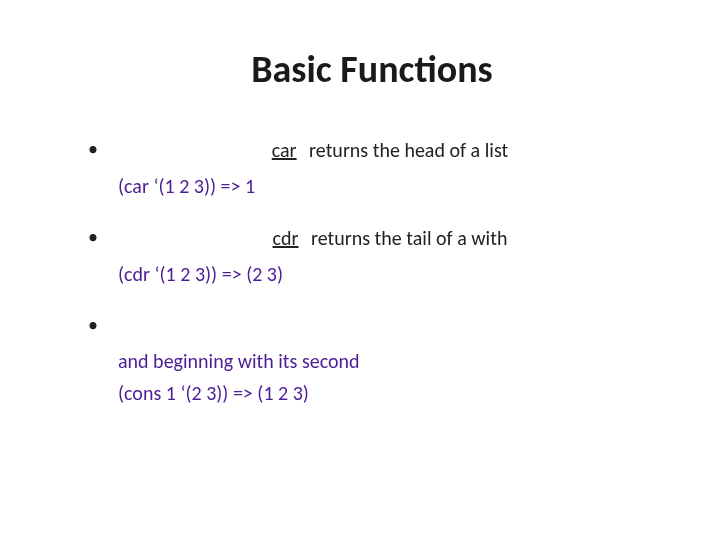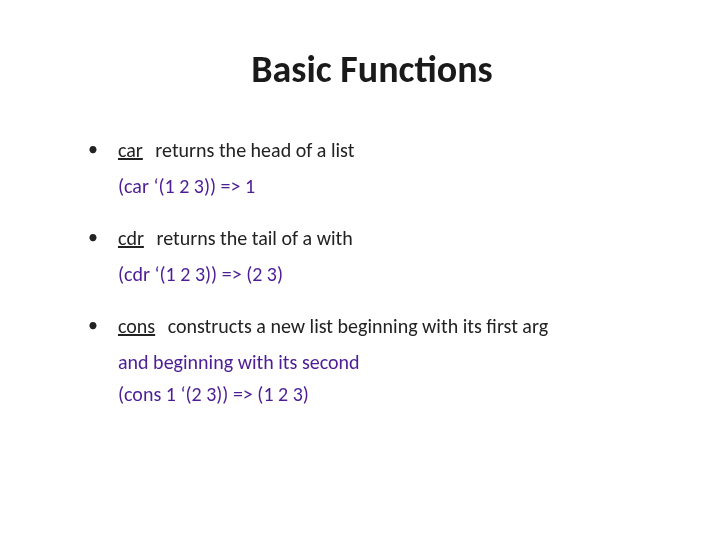--- a/index.html
+++ b/index.html
@@ -57,20 +57,21 @@
     }
 
     .bullet-dot {
       margin-top: 3px;
       font-size: 20px;
       flex-shrink: 0;
     }
 
     .bullet-text {
       flex: 1;
+      text-align: center;
     }
 
     .underline {
       text-decoration: underline;
     }
 
     .indent-line {
       font-size: 20px;
       line-height: 1.4;
       padding-left: 30px;
@@ -110,23 +111,20 @@
         </span>
       </div>
       <div class="indent-line">
         <span>(cdr ‘(1 2 3)) =&gt; (2 3)</span>
       </div>
     </div>
 
     <div class="bullet-group">
       <div class="bullet-item">
         <span class="bullet-dot">•</span>
-        <span class="bullet-text">
-          <span class="underline">cons</span><span> constructs a new list beginning with its first arg</span>
-        </span>
       </div>
       <div class="indent-line">
         <span>and beginning with its second</span>
       </div>
       <div class="indent-line">
         <span>(cons 1 ‘(2 3)) =&gt; (1 2 3)</span>
       </div>
     </div>
 
   </div>

